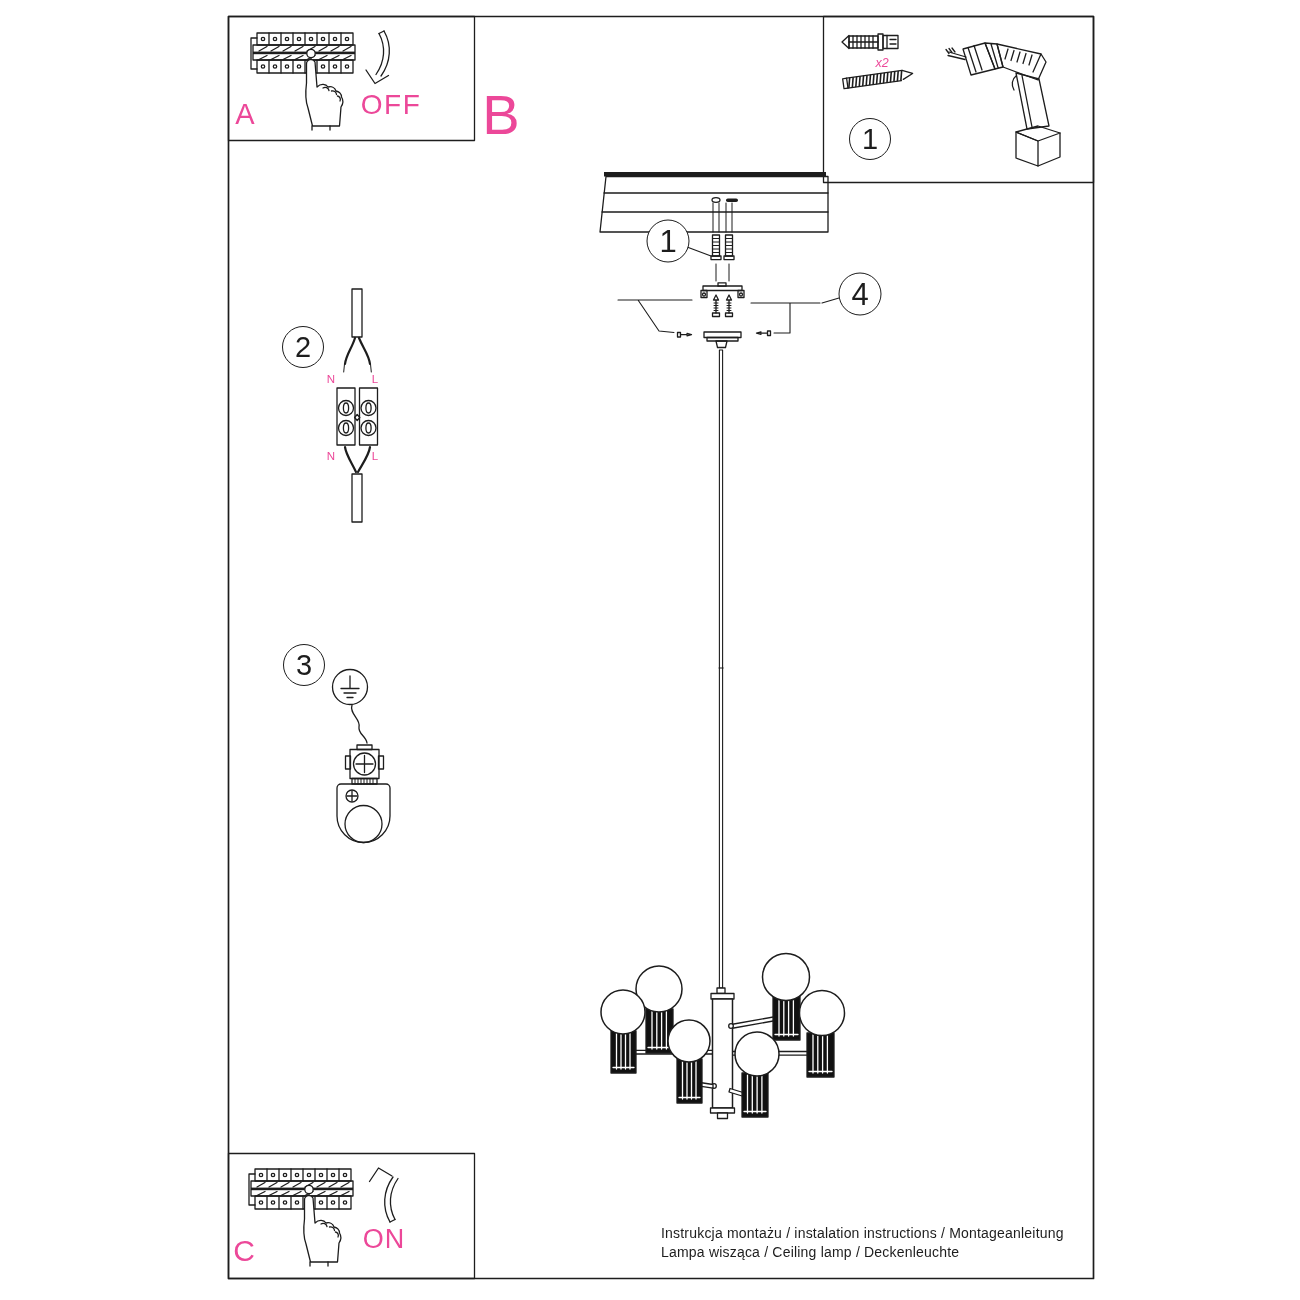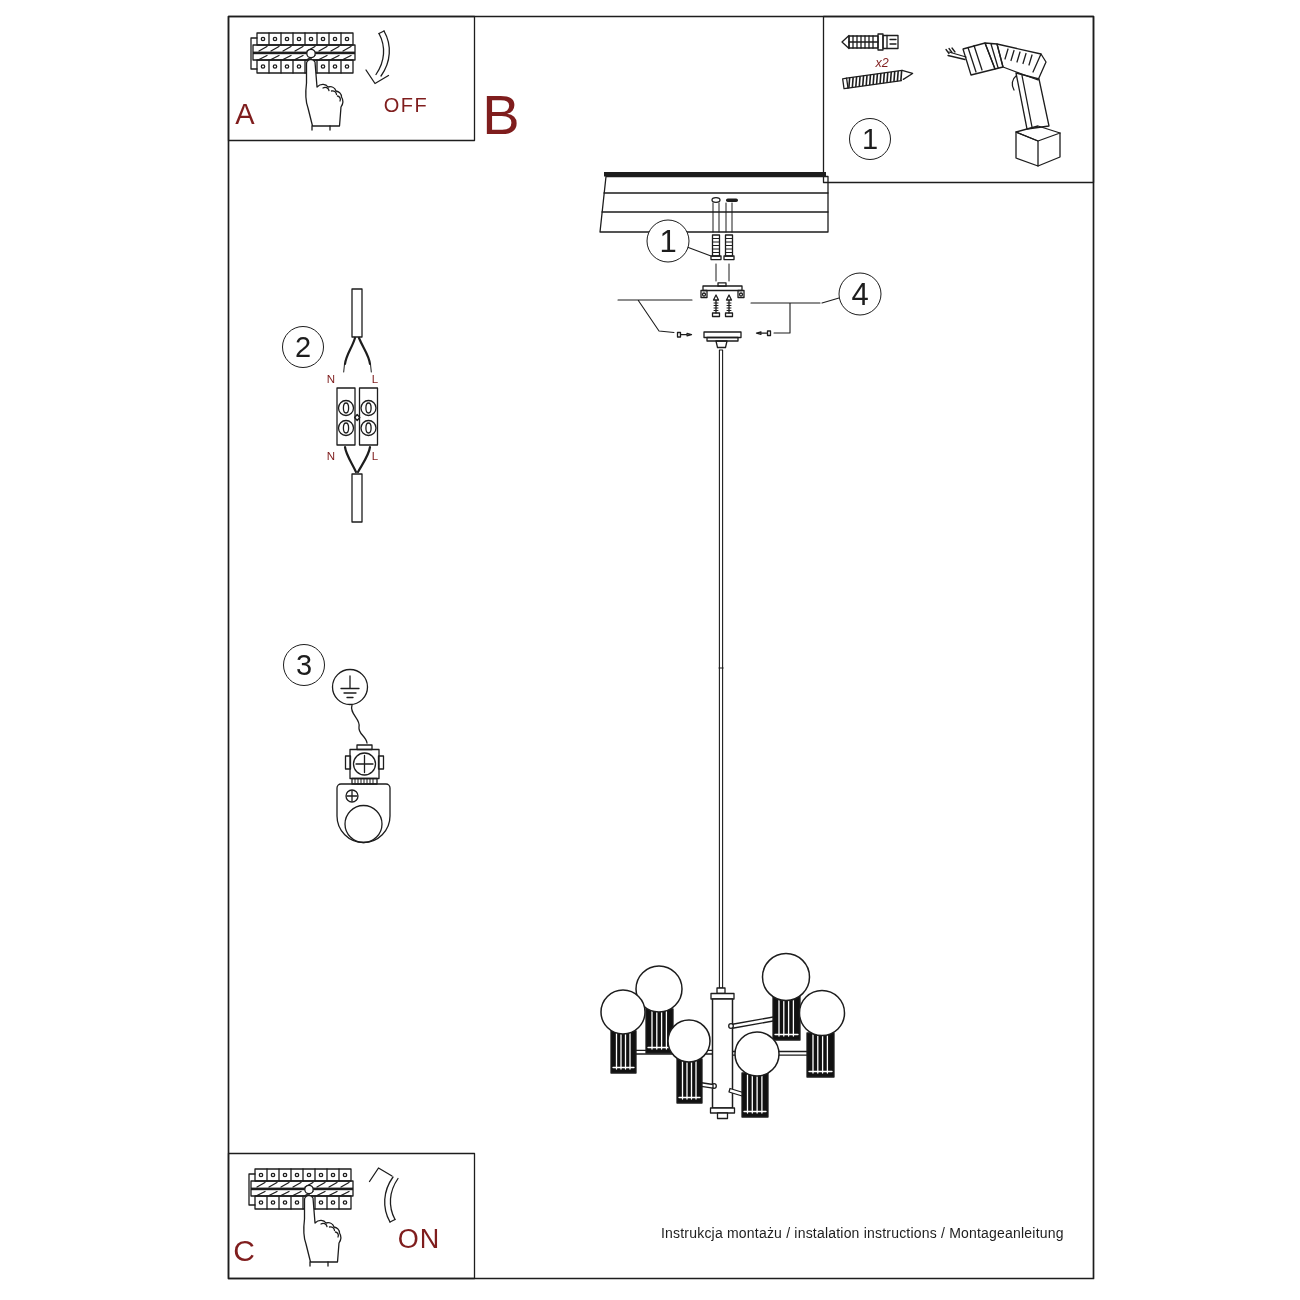--- a/index.html
+++ b/index.html
@@ -1,23 +1,23 @@
 <!DOCTYPE html>
 <html><head>
 <meta charset="utf-8">
 <style>
   html,body{margin:0;padding:0;background:#fff;}
   #stage{position:relative;width:1300px;height:1300px;background:#ffffff;overflow:hidden;
          font-family:"Liberation Sans", sans-serif;color:#1d1d1d;}
   #lineart{position:absolute;left:0;top:0;}
-  .txt{position:absolute;transform:translate(-50%,-50%);white-space:nowrap;color:#7f1d1d;}
+  .txt{position:absolute;transform:translate(-50%,-50%);white-space:nowrap;color:#ec4899;}
   .label-a{font-size:29px;}
   .label-b{font-size:56px;}
   .label-c{font-size:30px;}
-  .switch-word{font-size:20px;letter-spacing:1.5px;margin-left:15px;}
+  .switch-word{font-size:28px;letter-spacing:1.5px;}
   .switch-word-on{font-size:27px;letter-spacing:1px;}
   .qty{font-size:12.5px;font-style:italic;}
   .wire-lab{font-size:11.5px;}
   .callout{position:absolute;transform:translate(-50%,-50%);border:1.5px solid #1d1d1d;
            border-radius:50%;background:#fff;display:flex;align-items:center;justify-content:center;}
   .co-big{width:41px;height:41px;font-size:31px;}
   .co-med{width:40px;height:40px;font-size:29px;}
   .footer{position:absolute;left:661px;top:1224px;transform:none;font-size:14px;
           line-height:18.8px;letter-spacing:0.2px;white-space:nowrap;}
 </style>
@@ -281,31 +281,32 @@
     <circle cx="363.5" cy="824" r="18.5"></circle>
   </g>
 
 </g>
 </svg>
 
 <div class="txt label-a" style="left:245px;top:114px;">A</div>
 <div class="txt label-b" style="left:501px;top:114px;">B</div>
 <div class="txt label-c" style="left:244px;top:1251px;">C</div>
 <div class="txt switch-word" style="left:391px;top:105px;">OFF</div>
-<div class="txt switch-word-on" style="left:384px;top:1239px;margin-left:35px;">ON</div>
+<div class="txt switch-word-on" style="left:384px;top:1239px;">ON</div>
 <div class="txt qty" style="left:882px;top:63px;">x2</div>
 
 <div class="txt wire-lab" style="left:331px;top:379px;">N</div>
 <div class="txt wire-lab" style="left:375px;top:379px;">L</div>
 <div class="txt wire-lab" style="left:331px;top:456px;">N</div>
 <div class="txt wire-lab" style="left:375px;top:456px;">L</div>
 
 <div class="callout co-med" style="left:870px;top:139px;">1</div>
 <div class="callout co-big" style="left:668px;top:241px;">1</div>
 <div class="callout co-big" style="left:860px;top:294px;">4</div>
 <div class="callout co-med" style="left:303px;top:347px;">2</div>
 <div class="callout co-med" style="left:304px;top:665px;">3</div>
 
 <div class="footer">
   <div>Instrukcja montażu / instalation instructions / Montageanleitung</div>
+  <div>Lampa wisząca / Ceiling lamp / Deckenleuchte</div>
 </div>
 
 </div>
 
 </body></html>

